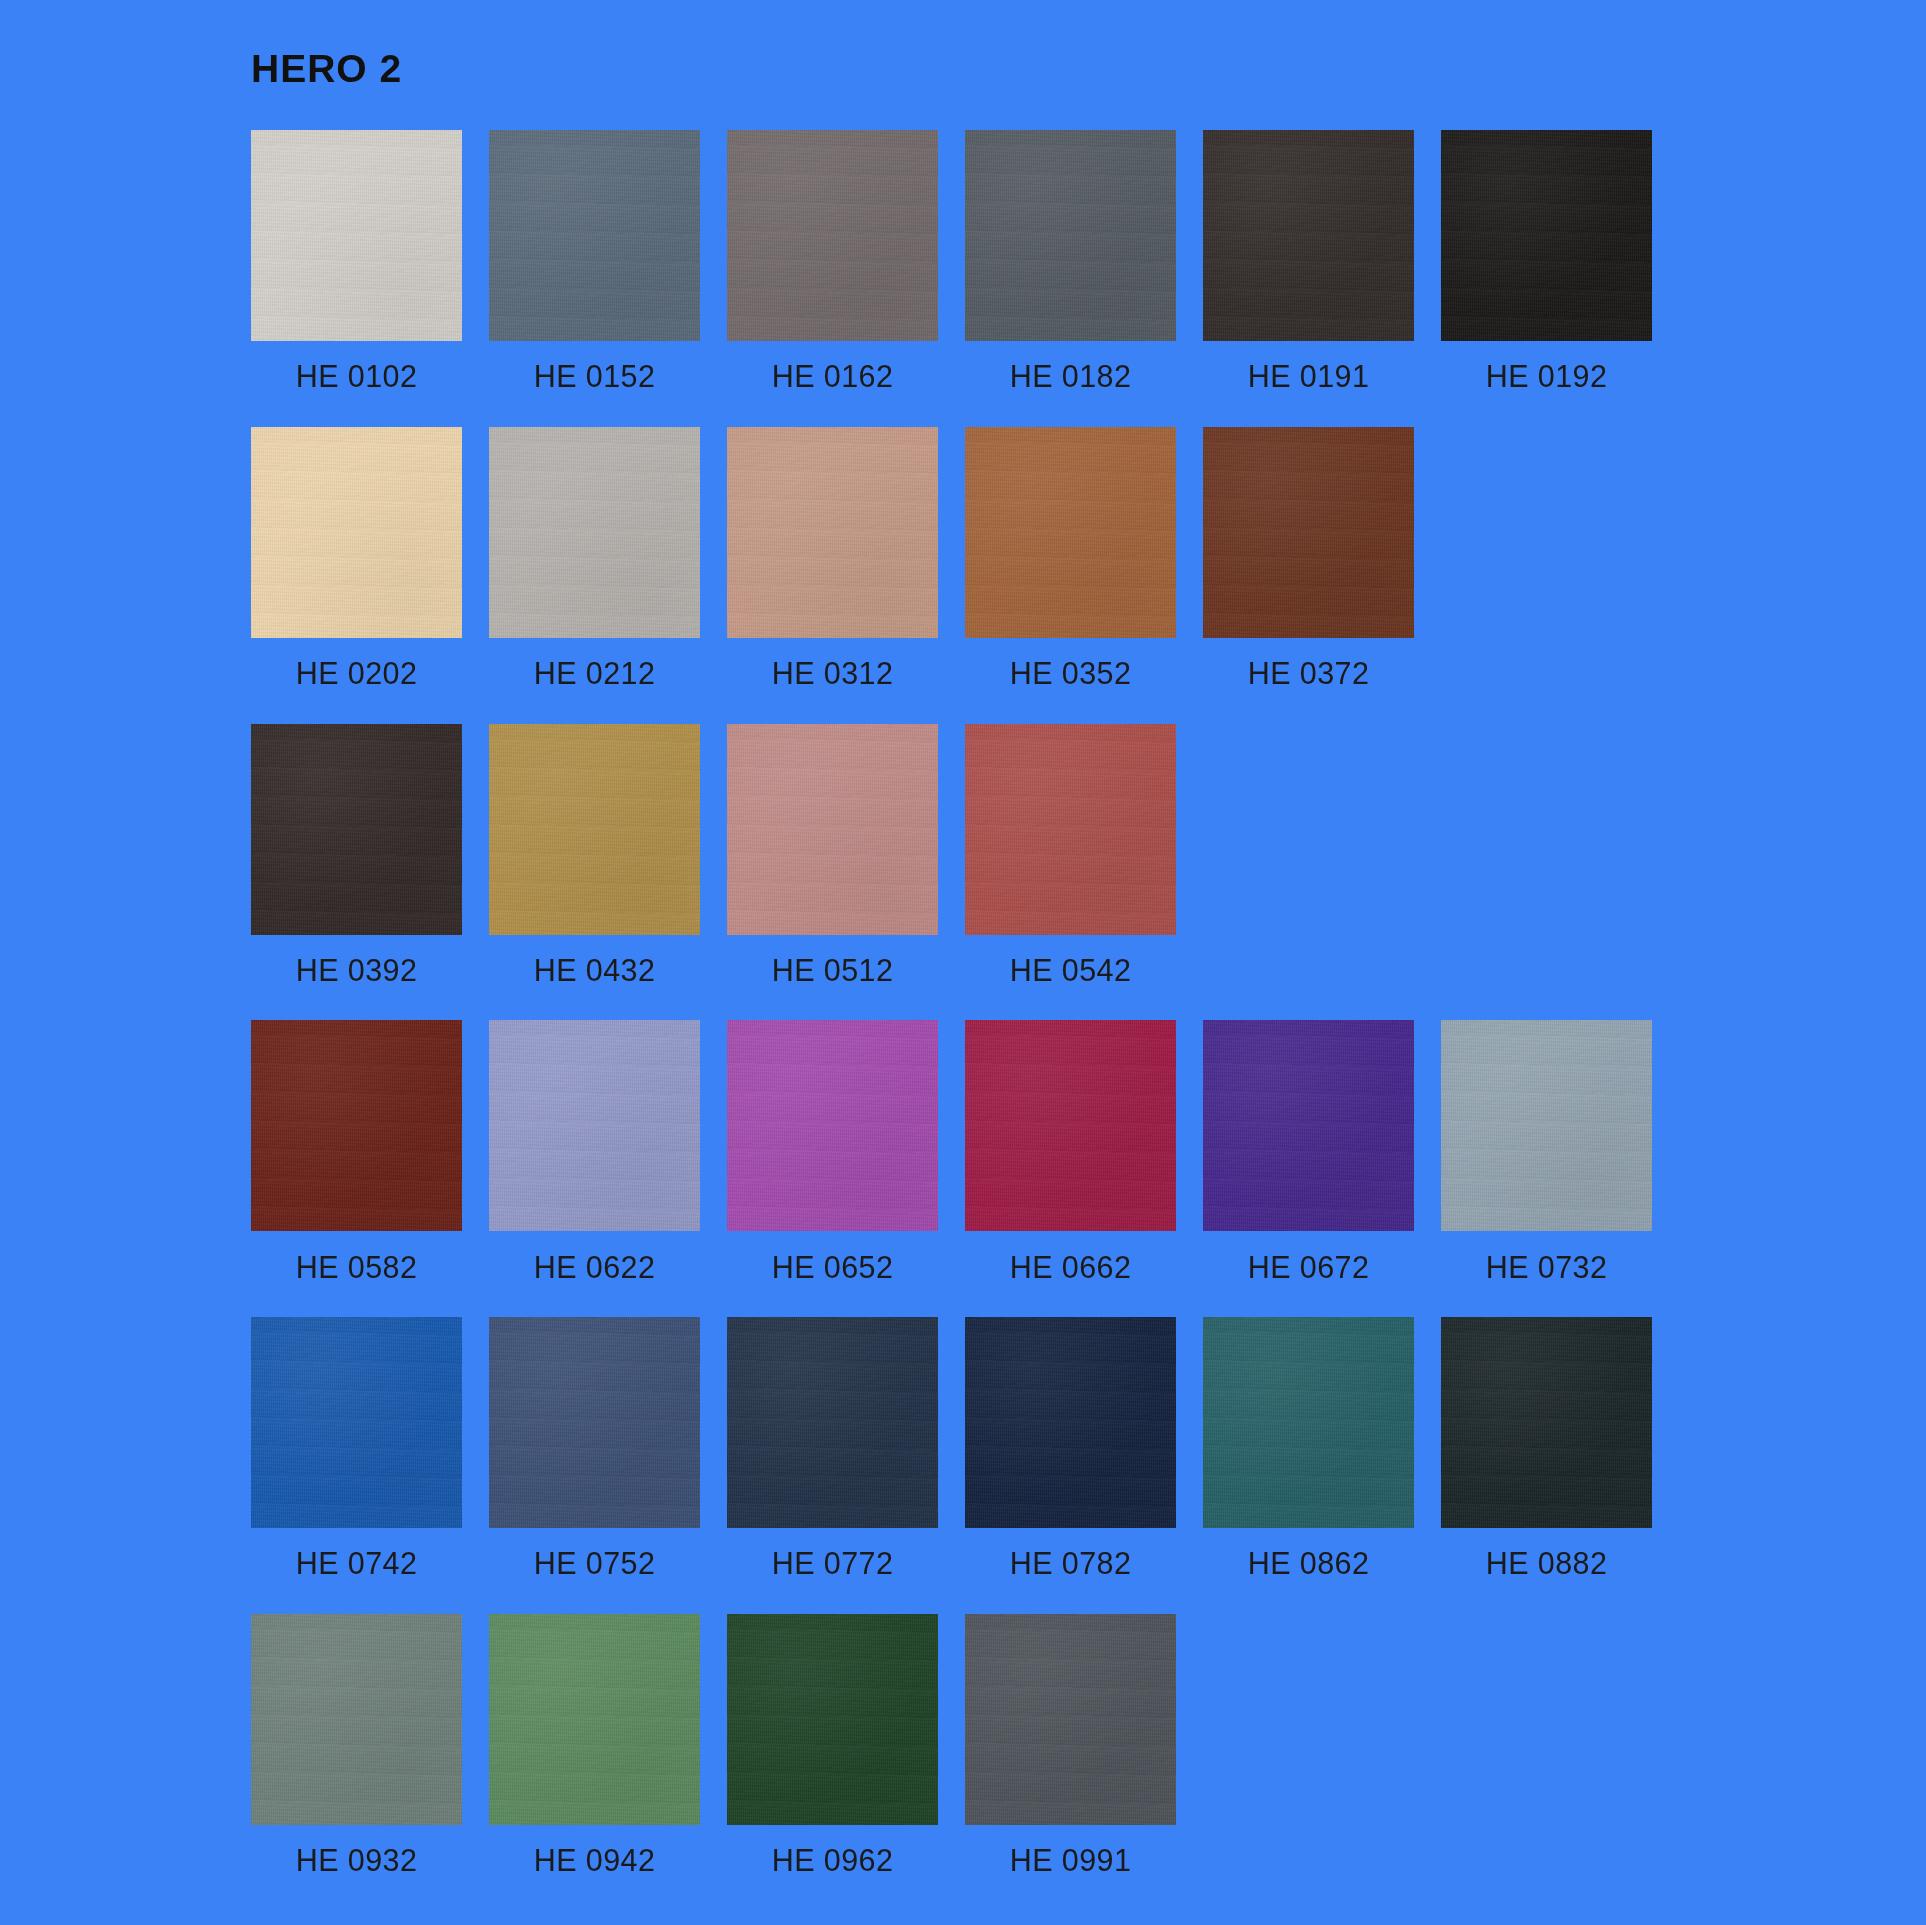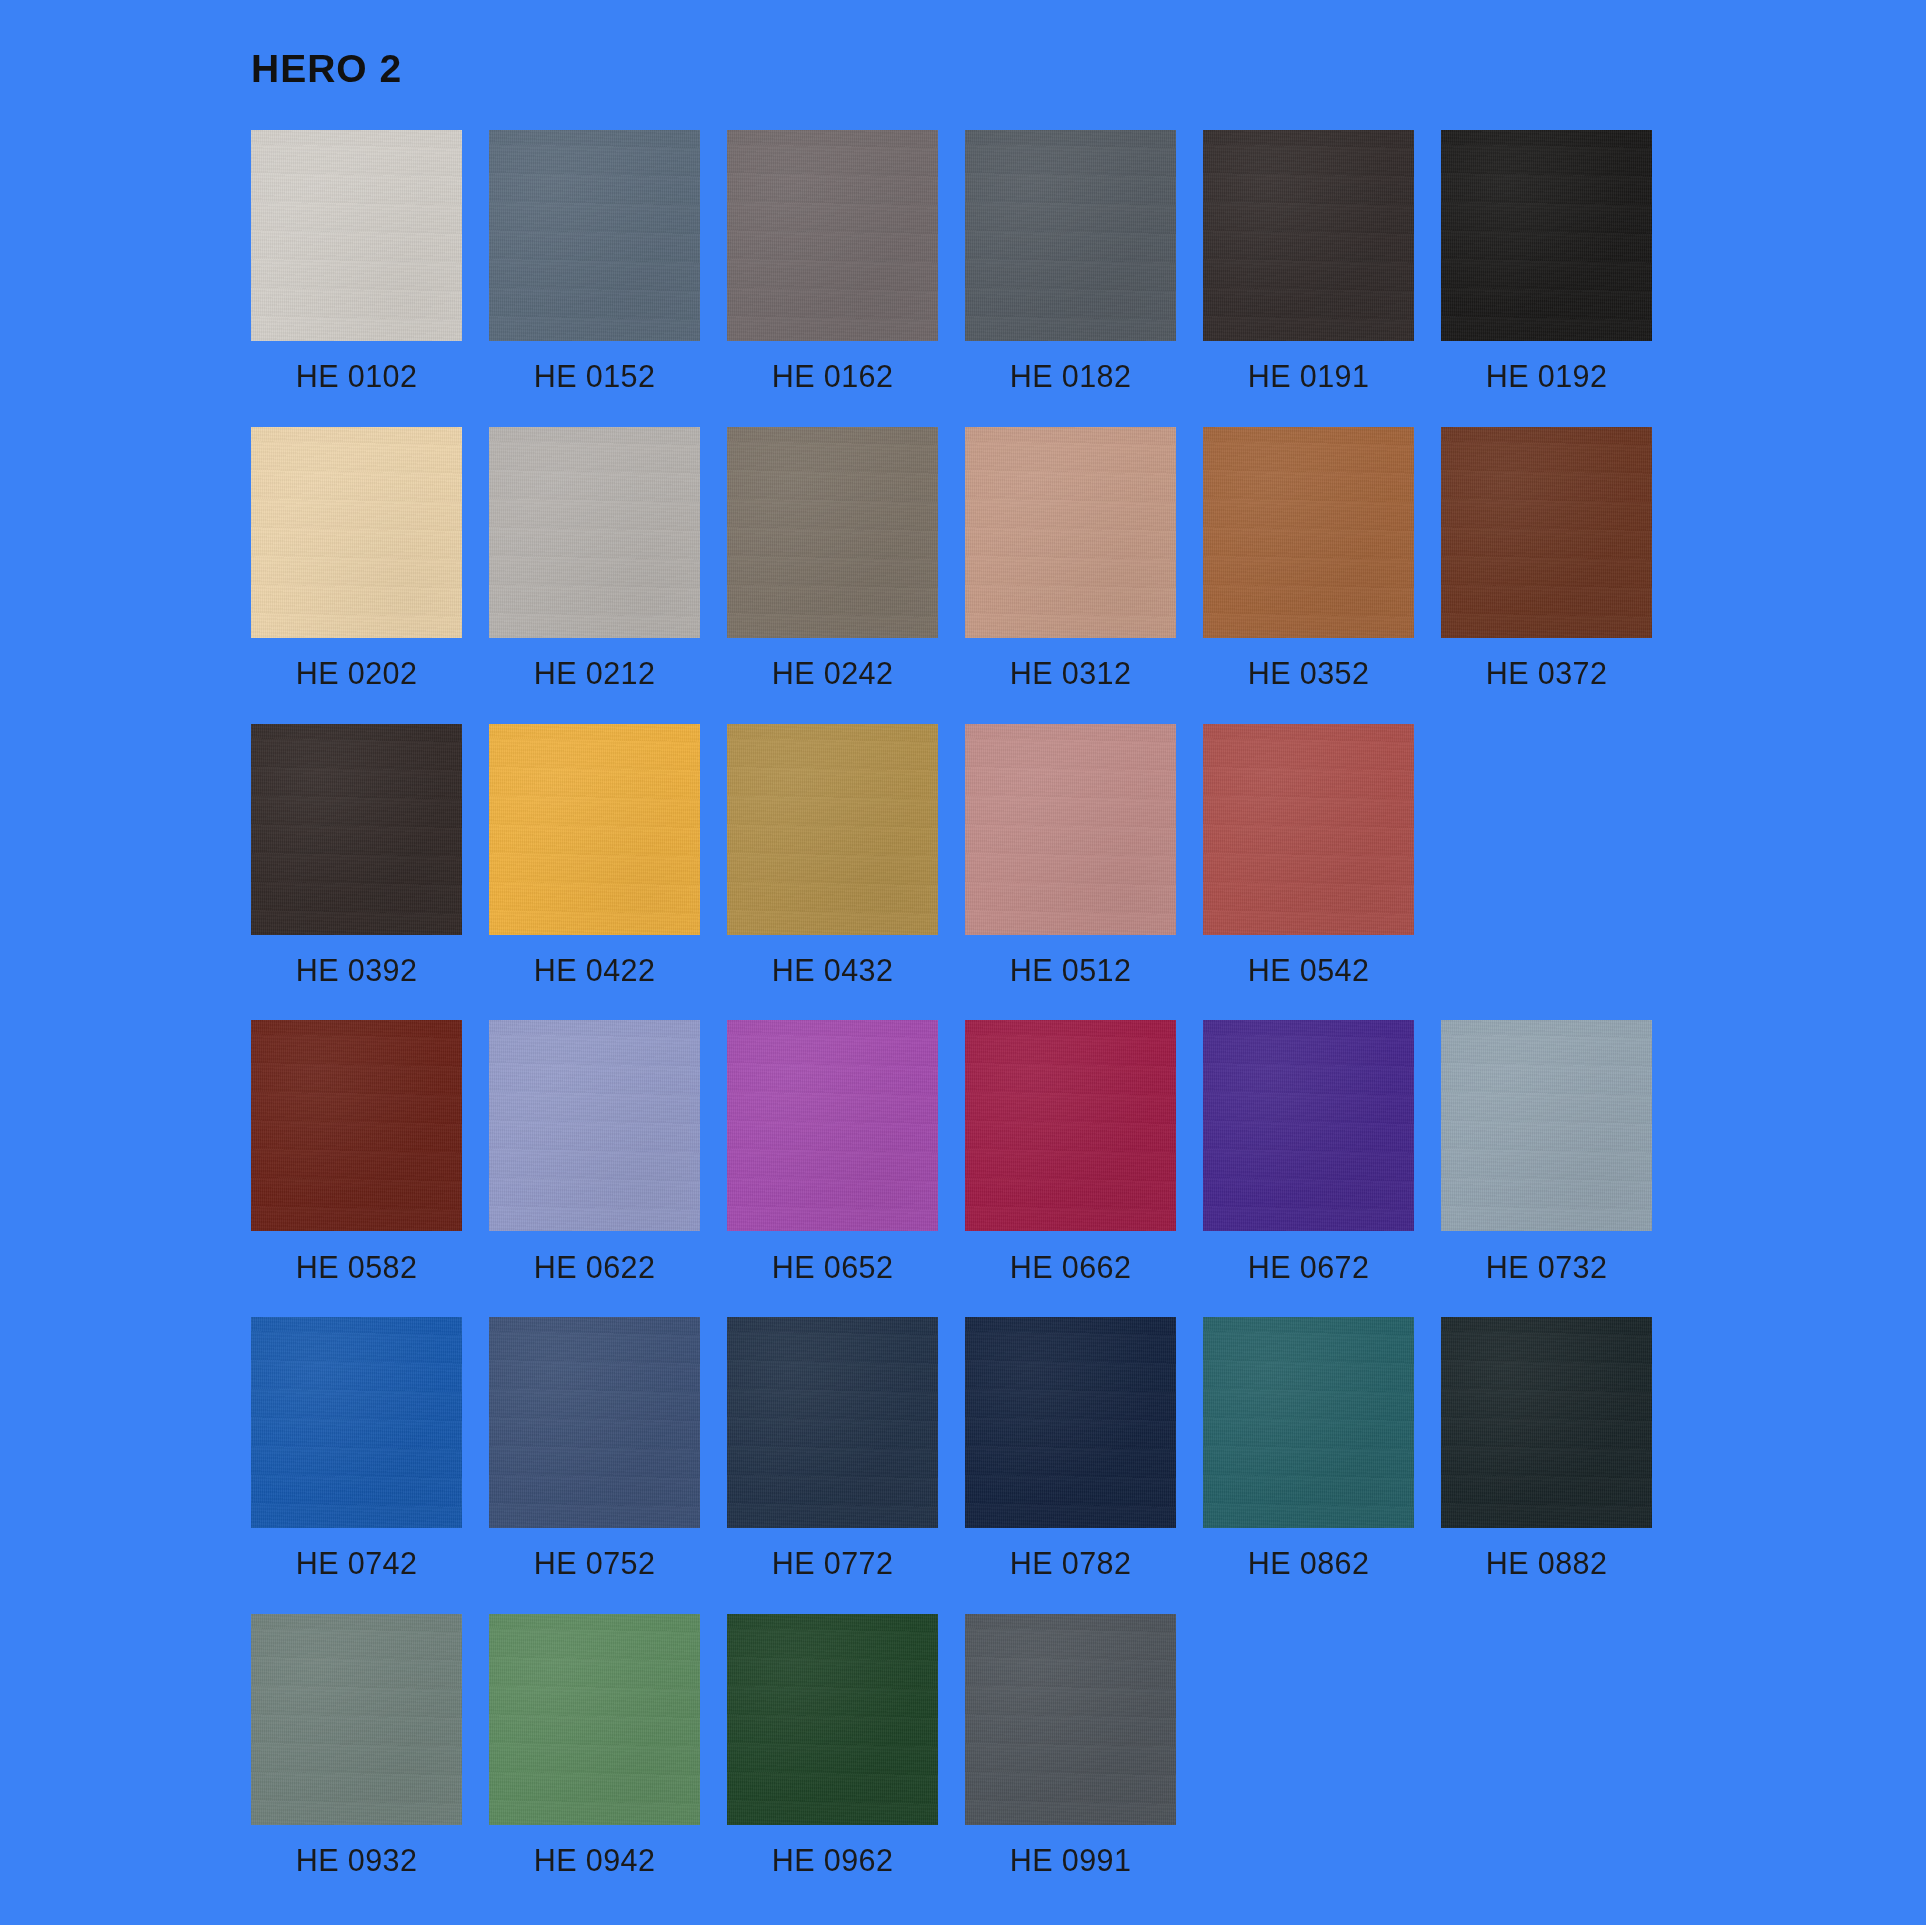--- a/index.html
+++ b/index.html
@@ -133,26 +133,20 @@
           </div>
           <div class="label">HE 0202</div>
         </div>
         <div class="cell">
           <div class="swatch" style="background-color: rgb(182, 178, 174);">
             <div class="tex"></div>
           </div>
           <div class="label">HE 0212</div>
         </div>
         <div class="cell">
-          <div class="swatch" style="background-color: rgb(124, 114, 102);">
-            <div class="tex"></div>
-          </div>
-          <div class="label">HE 0242</div>
-        </div>
-        <div class="cell">
           <div class="swatch" style="background-color: rgb(197, 154, 134);">
             <div class="tex"></div>
           </div>
           <div class="label">HE 0312</div>
         </div>
         <div class="cell">
           <div class="swatch" style="background-color: rgb(162, 100, 58);">
             <div class="tex"></div>
           </div>
           <div class="label">HE 0352</div>
@@ -165,26 +159,20 @@
         </div>
       </div>
       <div class="row">
         <div class="cell">
           <div class="swatch" style="background-color: rgb(51, 42, 40);">
             <div class="tex"></div>
           </div>
           <div class="label">HE 0392</div>
         </div>
         <div class="cell">
-          <div class="swatch" style="background-color: rgb(238, 176, 62);">
-            <div class="tex"></div>
-          </div>
-          <div class="label">HE 0422</div>
-        </div>
-        <div class="cell">
           <div class="swatch" style="background-color: rgb(176, 143, 74);">
             <div class="tex"></div>
           </div>
           <div class="label">HE 0432</div>
         </div>
         <div class="cell">
           <div class="swatch" style="background-color: rgb(192, 139, 136);">
             <div class="tex"></div>
           </div>
           <div class="label">HE 0512</div>

